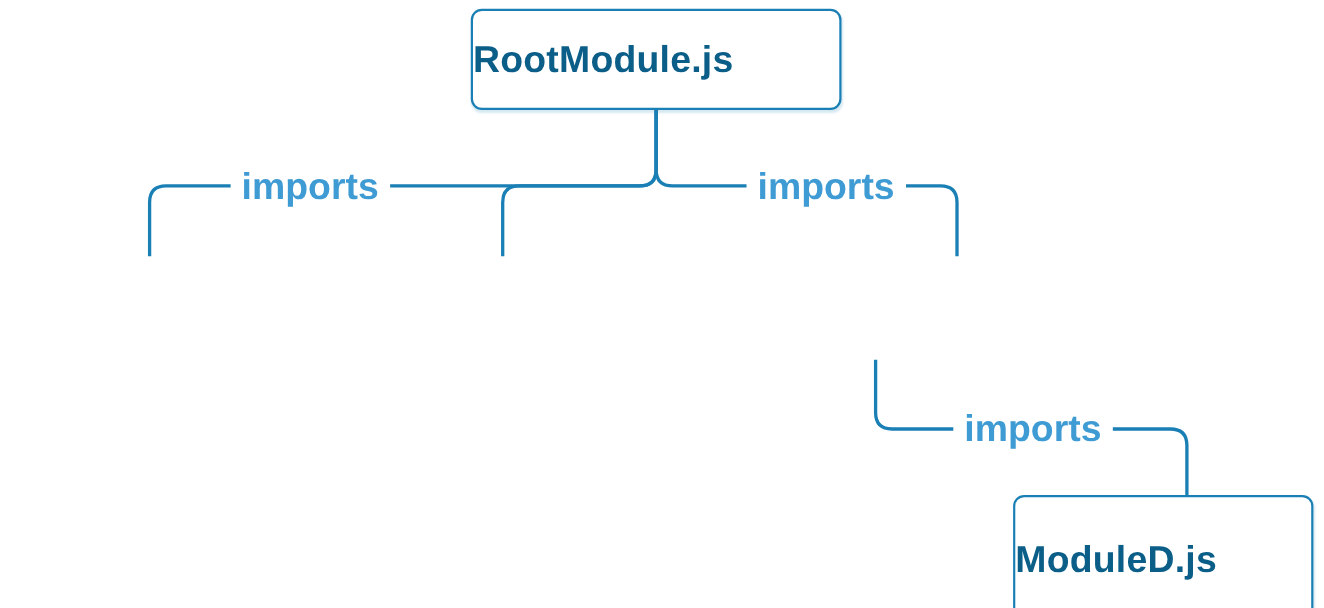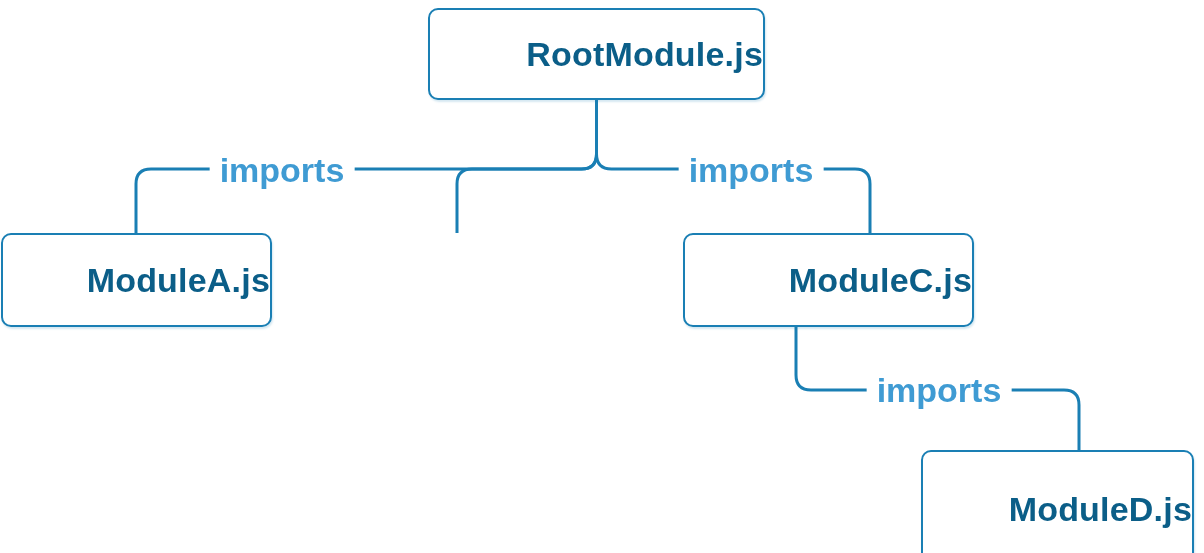--- a/index.html
+++ b/index.html
@@ -29,21 +29,21 @@
   }
   .node {
     position: absolute;
     box-sizing: border-box;
     background: #ffffff;
     border: 2.5px solid #1a7fb4;
     border-radius: 10px;
     box-shadow: 1px 2px 2px rgba(26, 127, 180, 0.18);
     display: flex;
     align-items: center;
-    justify-content: flex-end;
+    justify-content: flex-start;
     color: #0b5e88;
     font-size: 34px;
     font-weight: 600;
     letter-spacing: 0.2px;
   }
   .node-root { left: 428px; top: 8px;   width: 337px; height: 92px; }
   .node-a    { left: 1px;   top: 233px; width: 271px; height: 94px; }
   .node-b    { left: 322px; top: 233px; width: 287px; height: 94px; }
   .node-c    { left: 683px; top: 233px; width: 291px; height: 94px; }
   .node-d    { left: 921px; top: 450px; width: 273px; height: 118px; }
@@ -70,28 +70,22 @@
     <path d="M596.5 100 L596.5 154 Q596.5 169 581.5 169 L151 169 Q136 169 136 184 L136 233"></path>
     <path d="M596.5 100 L596.5 154 Q596.5 169 581.5 169 L472 169 Q457 169 457 184 L457 233"></path>
     <path d="M596.5 100 L596.5 154 Q596.5 169 611.5 169 L855 169 Q870 169 870 184 L870 233"></path>
     <path d="M796 327 L796 375 Q796 390 811 390 L1064 390 Q1079 390 1079 405 L1079 450"></path>
   </svg>
 
   <div class="node node-root">
     <span>RootModule.js</span>
   </div>
 
-  <div class="node node-a">
-    <span>ModuleA.js</span>
-  </div>
 
 
-  <div class="node node-c">
-    <span>ModuleC.js</span>
-  </div>
 
   <div class="node node-d">
     <span>ModuleD.js</span>
   </div>
 
   <span class="edge-label edge-label-left">imports</span>
 
   <span class="edge-label edge-label-right">imports</span>
 
   <span class="edge-label edge-label-bottom">imports</span>

